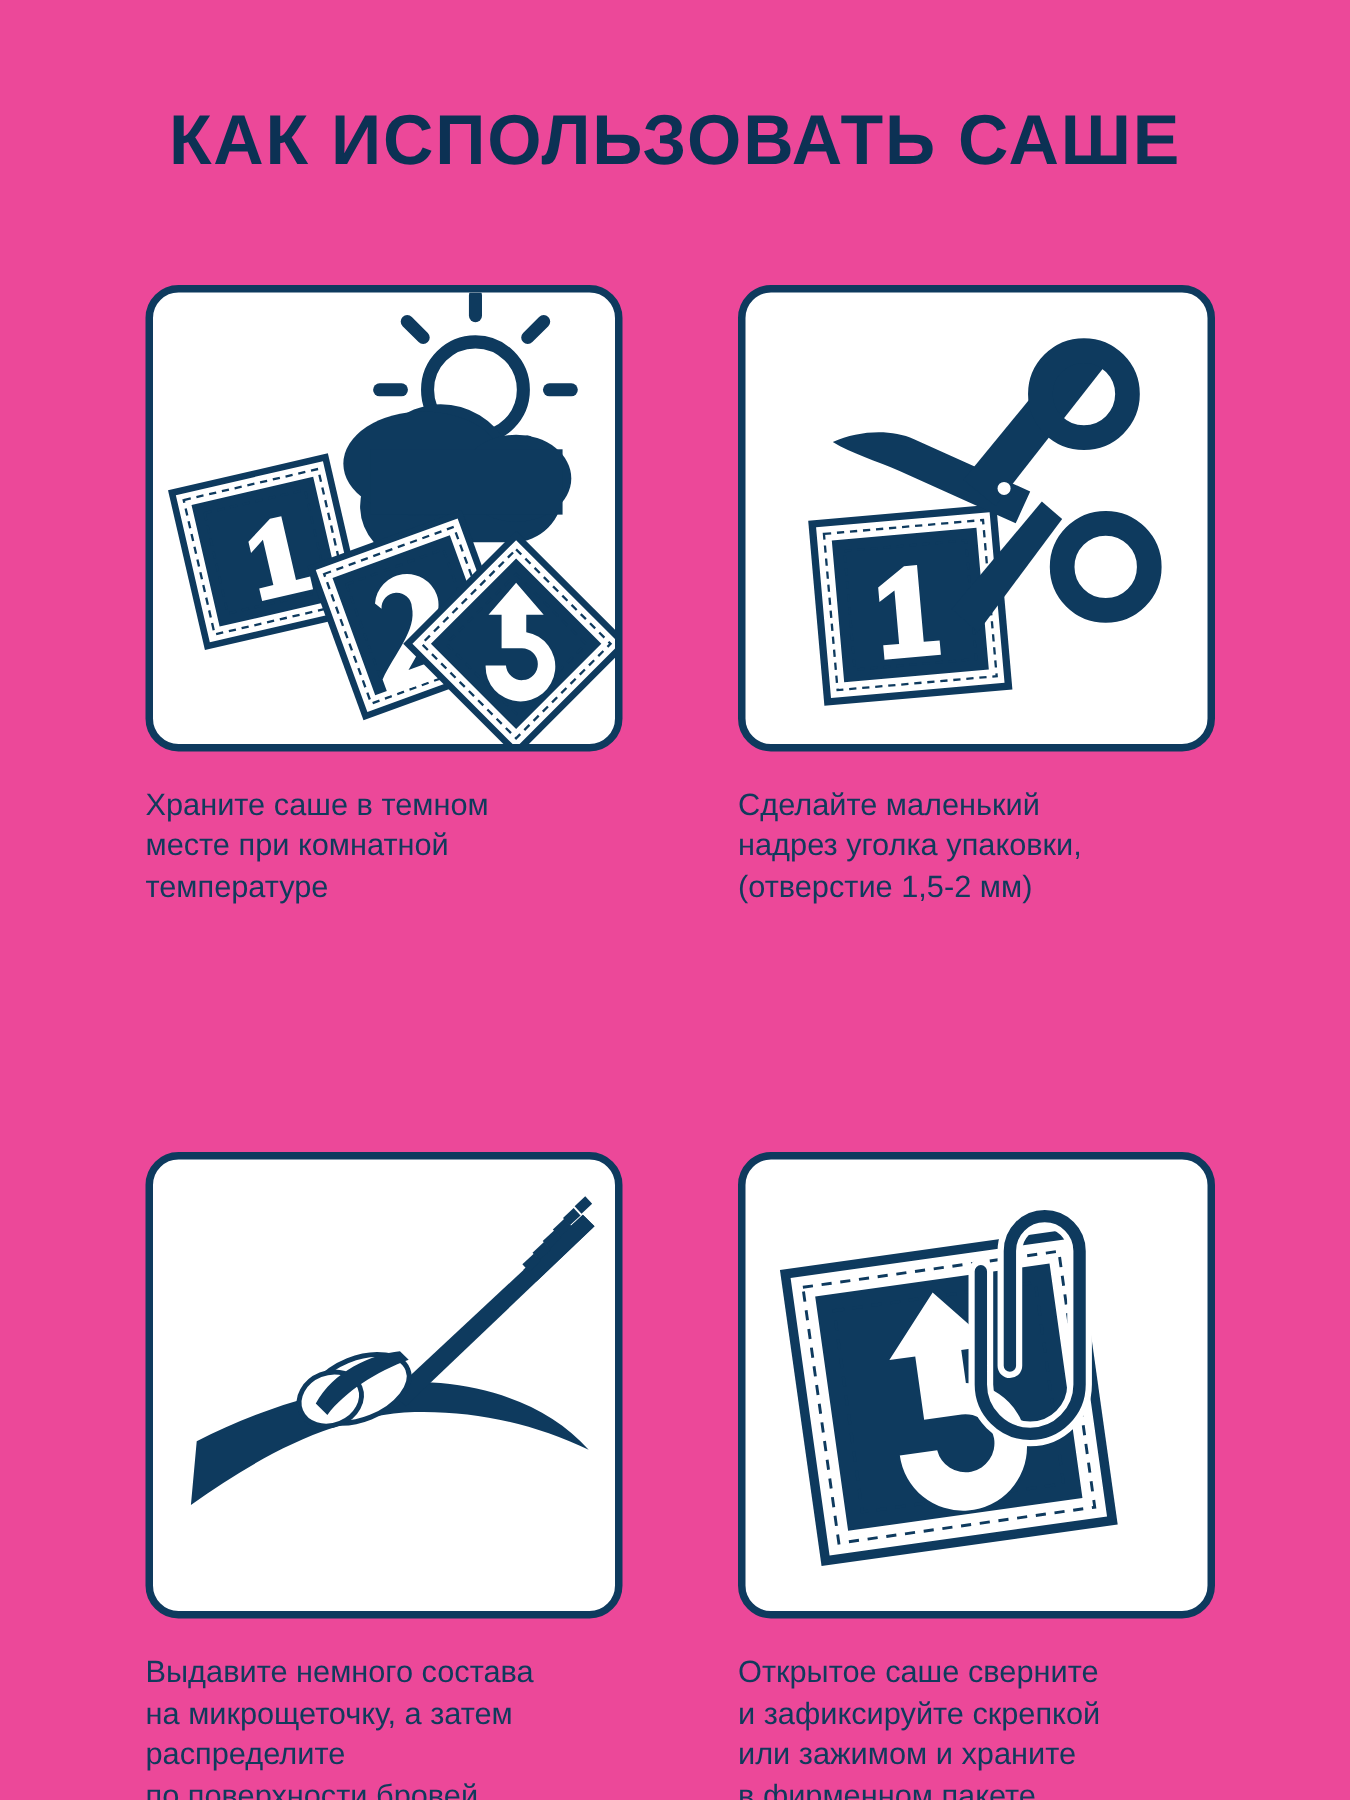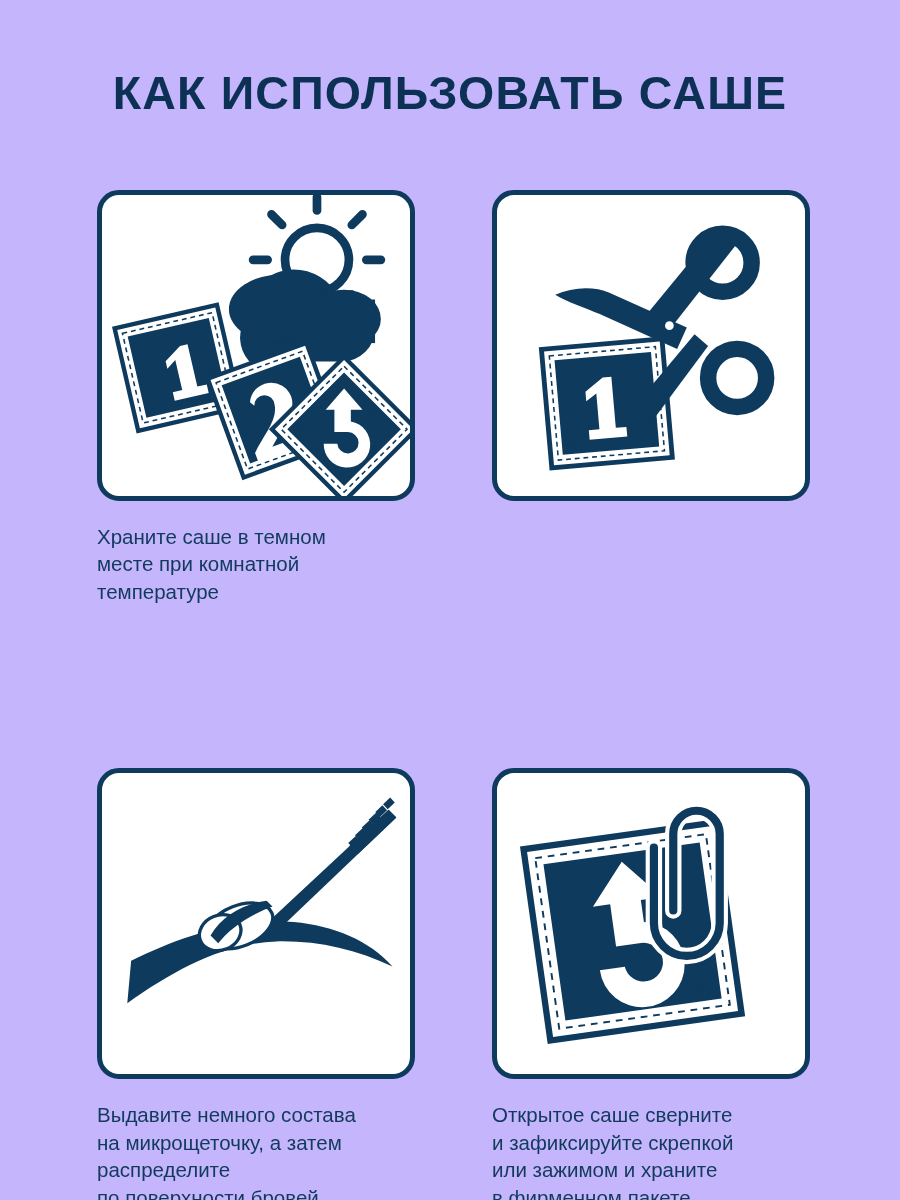--- a/index.html
+++ b/index.html
@@ -15,21 +15,21 @@
     font-family: "Liberation Sans", "DejaVu Sans", sans-serif;
     color: #0e3a5e;
     position: relative;
     overflow: hidden;
   }
 
   .page {
     width: 900px;
     height: 1200px;
     position: relative;
-    background: #c4b5fd;
+    background: #ec4899;
   }
 
   
   .title {
     position: absolute;
     top: 68px;
     left: 0;
     width: 900px;
     text-align: center;
     font-size: 47px;
@@ -163,20 +163,23 @@
             <g>
               <path d="M60 103 c18 -8 40 -9 56 -2 l80 36 l-10 22 l-80 -36 c-16 -7 -33 -12 -46 -20 z" fill="#0e3a5e"></path>
               <path d="M204 144 l-62 74 l18 16 l58 -78 z" fill="#0e3a5e"></path>
               <path d="M150 129 l78 -95 l20 16 l-76 97 z" fill="#0e3a5e"></path>
               <circle cx="233" cy="70" r="30" fill="none" stroke="#0e3a5e" stroke-width="17"></circle>
               <circle cx="248" cy="189" r="30" fill="none" stroke="#0e3a5e" stroke-width="17"></circle>
               <circle cx="178" cy="135" r="4.5" fill="#ffffff"></circle>
             </g>
           </svg>
         </div>
+        <div class="caption">Сделайте маленький
+надрез уголка упаковки,
+(отверстие 1,5-2 мм)</div>
       </div>
     </div>
 
     <div class="row second">
 
       <div class="step">
         <div class="card">
           <svg viewBox="0 0 318 311" xmlns="http://www.w3.org/2000/svg">
 
             <g>

